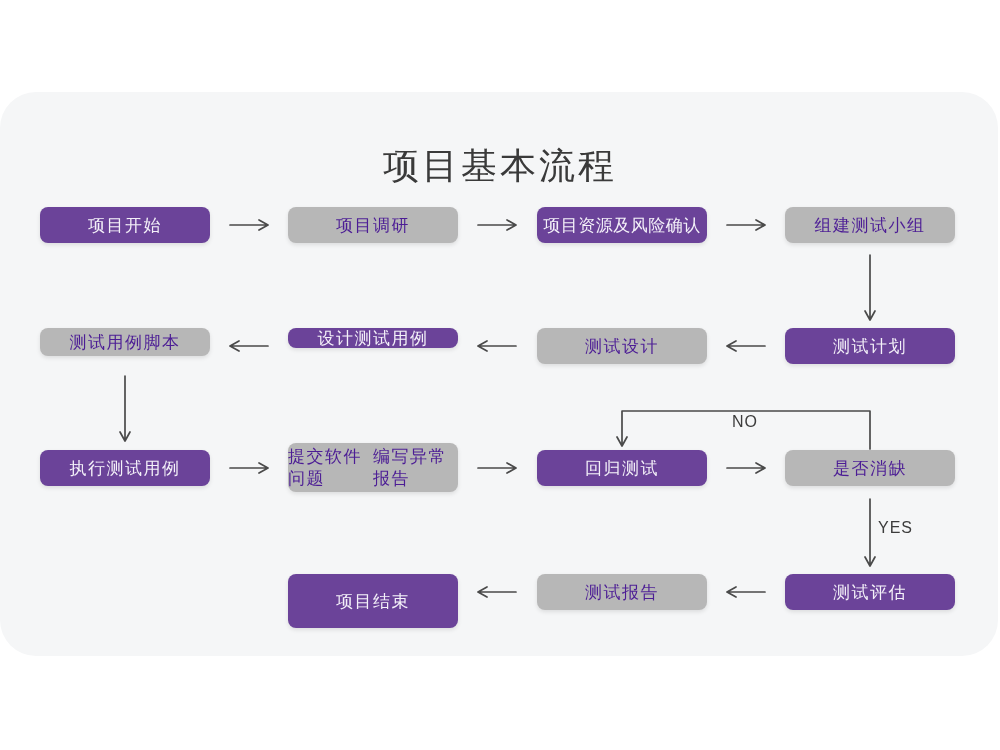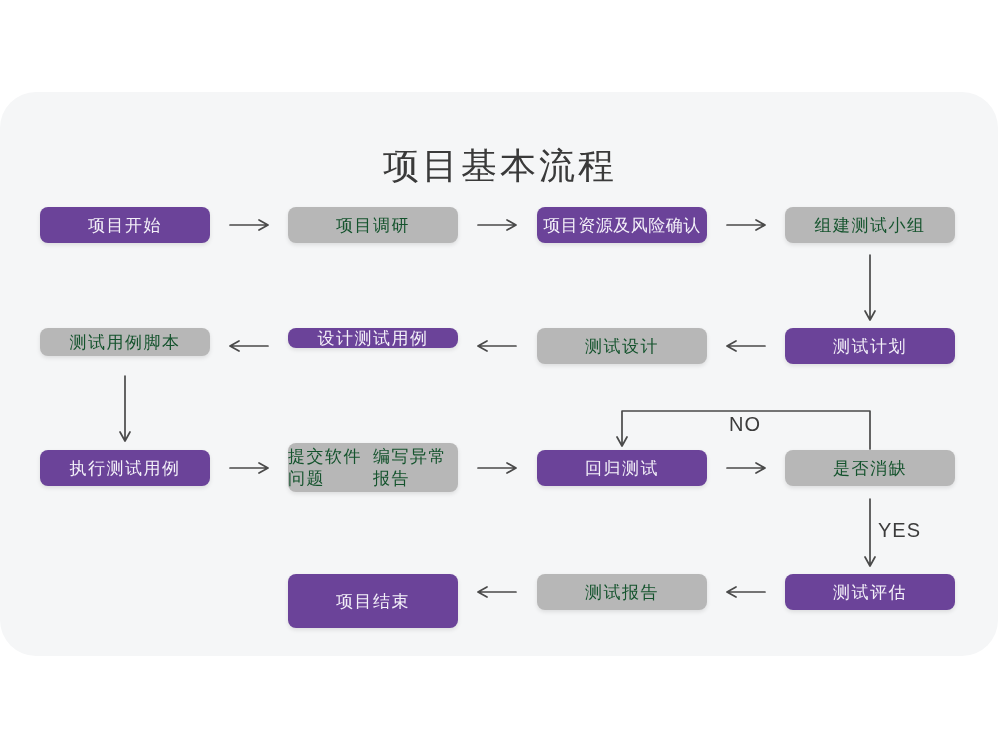--- a/index.html
+++ b/index.html
@@ -8,27 +8,27 @@
   .stage{position:absolute;left:0;top:0;width:1000px;height:750px;}
   .card{position:absolute;left:0;top:92px;width:998px;height:564px;
         background:#f5f6f7;border-radius:36px;}
   .diagram-title{position:absolute;left:0;top:142px;width:1000px;
         text-align:center;font-size:36px;font-weight:500;color:#3a3a3a;
         letter-spacing:3px;}
   .node{position:absolute;display:flex;align-items:center;justify-content:center;
         border-radius:8px;font-size:17px;letter-spacing:1.5px;line-height:1;
         box-shadow:0 2px 4px rgba(0,0,0,0.10);}
   .node.purple{background:#6b4399;color:#f4f1f9;}
-  .node.gray{background:#b7b7b7;color:#14532d;}
+  .node.gray{background:#b7b7b7;color:#4c1d95;}
   .node.two-line{flex-direction:row;line-height:22px;}
   .connectors{position:absolute;left:0;top:0;width:1000px;height:750px;
         pointer-events:none;}
   .connectors path{stroke:#4a4a4a;stroke-width:1.7;fill:none;stroke-linecap:round;
         stroke-linejoin:round;}
-  .edge-label{position:absolute;color:#3c3c3c;font-size:20px;letter-spacing:1px;}
+  .edge-label{position:absolute;color:#3c3c3c;font-size:16px;letter-spacing:1px;}
   .edge-label.no{left:700px;top:413px;width:90px;text-align:center;}
   .edge-label.yes{left:878px;top:519px;}
 </style>
 </head>
 <body>
 
 <div class="stage">
 
   <div class="card"></div>
 

